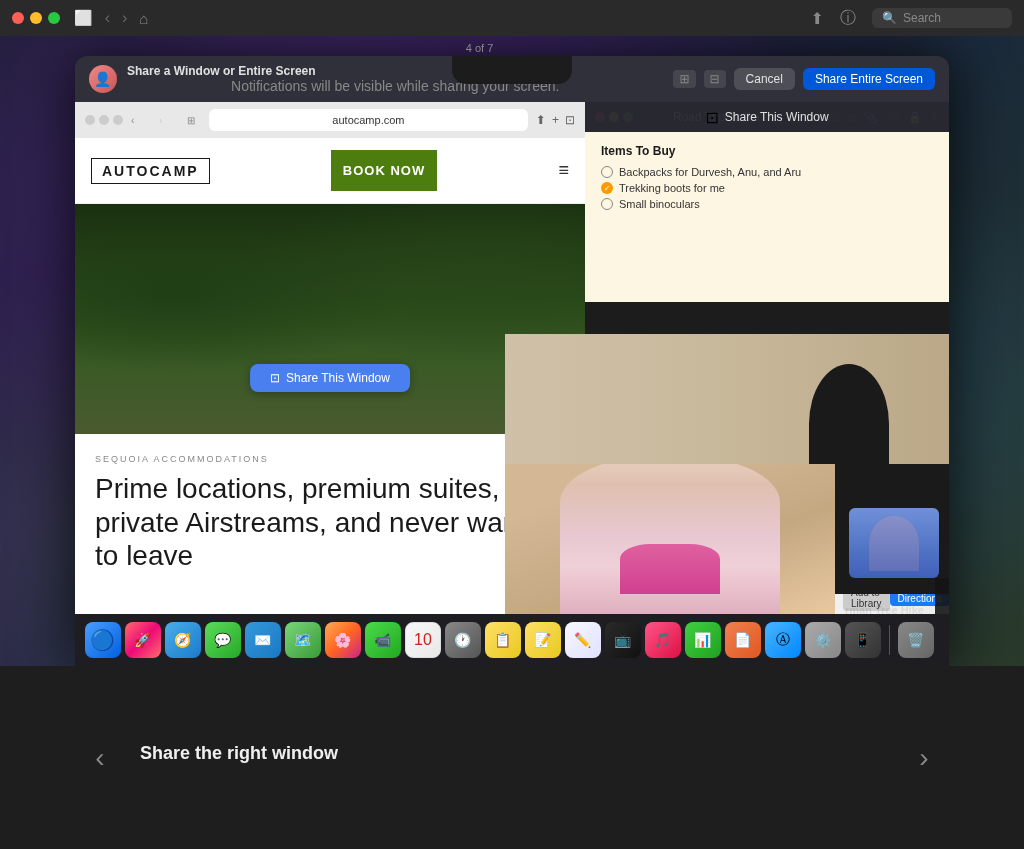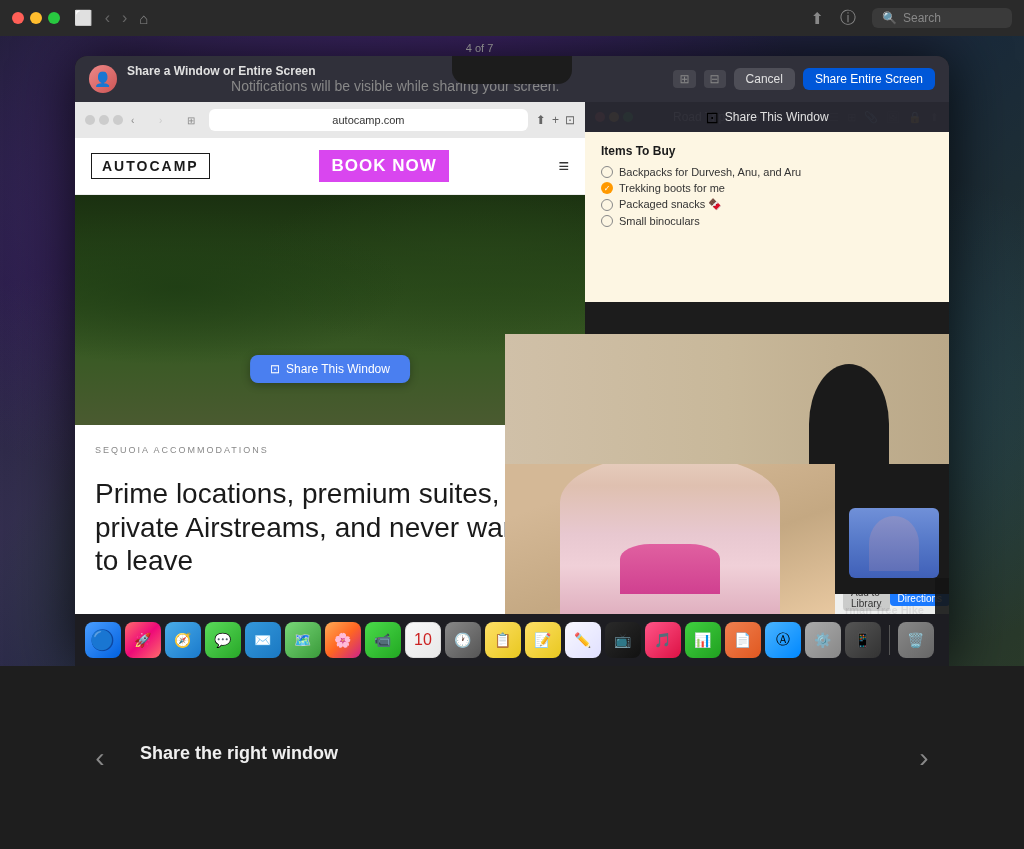--- a/index.html
+++ b/index.html
@@ -211,24 +211,24 @@
       display: flex; align-items: center; justify-content: space-between;
       padding: 12px 16px;
       border-bottom: 1px solid #eee;
     }
     .autocamp-logo {
       font-size: 14px; font-weight: 800; letter-spacing: 2px; color: #1a1a1a;
       border: 1.5px solid #1a1a1a;
       padding: 4px 10px;
     }
     .autocamp-book {
-      background: #d946ef;
+      background: #4d7c0f;
       color: white;
-      padding: 6px 12px;
-      font-size: 17px;
+      padding: 13px 12px;
+      font-size: 13px;
       font-weight: 700;
       letter-spacing: 1px;
     }
     .autocamp-hamburger { font-size: 18px; color: #333; }
 
     .autocamp-forest {
       height: 230px;
       background: linear-gradient(to bottom, #2d4a1e 0%, #3a5a28 30%, #4a6a35 60%, #556634 80%, #666640 100%);
       position: relative;
       overflow: hidden;
@@ -269,21 +269,21 @@
       padding: 7px 20px;
       font-size: 12px;
       white-space: nowrap;
       cursor: pointer;
     }
 
     .autocamp-text-section {
       padding: 20px 20px;
       background: white;
     }
-    .autocamp-tag { font-size: 9px; letter-spacing: 2px; color: #888; margin-bottom: 22px; }
+    .autocamp-tag { font-size: 9px; letter-spacing: 2px; color: #888; margin-bottom: 8px; }
     .autocamp-headline { font-size: 28px; line-height: 1.2; color: #1a1a1a; font-weight: 300; }
 
     
     .right-panel {
       position: absolute;
       top: 46px; left: 510px; right: 0;
       height: 200px;
       background: #1e1e1e;
       overflow: hidden;
     }
@@ -624,24 +624,20 @@
             <div class="notes-item">
               <div class="notes-circle"></div>
               <span>Backpacks for Durvesh, Anu, and Aru</span>
             </div>
             <div class="notes-item">
               <div class="notes-circle-checked">✓</div>
               <span>Trekking boots for me</span>
             </div>
             <div class="notes-item">
               <div class="notes-circle"></div>
-              <span>Packaged snacks 🍫</span>
-            </div>
-            <div class="notes-item">
-              <div class="notes-circle"></div>
               <span>Small binoculars</span>
             </div>
           </div>
         </div>
 
         <div class="video-area">
 
           <div class="video-top-half">
             <div style="width:100%; height:100%; background: linear-gradient(to right, #d0c0a8 0%, #c8b89a 50%, #baa888 100%);"></div>
             <div class="silhouette"></div>

